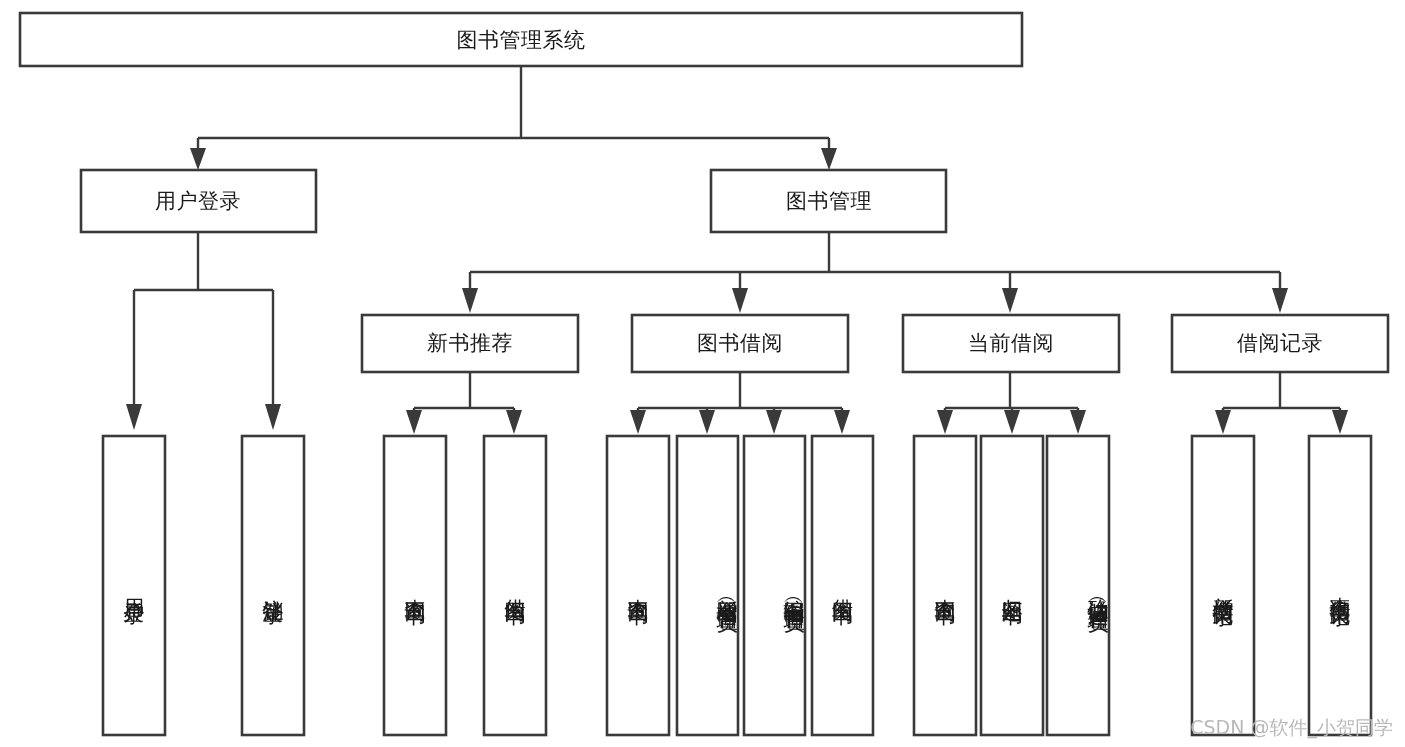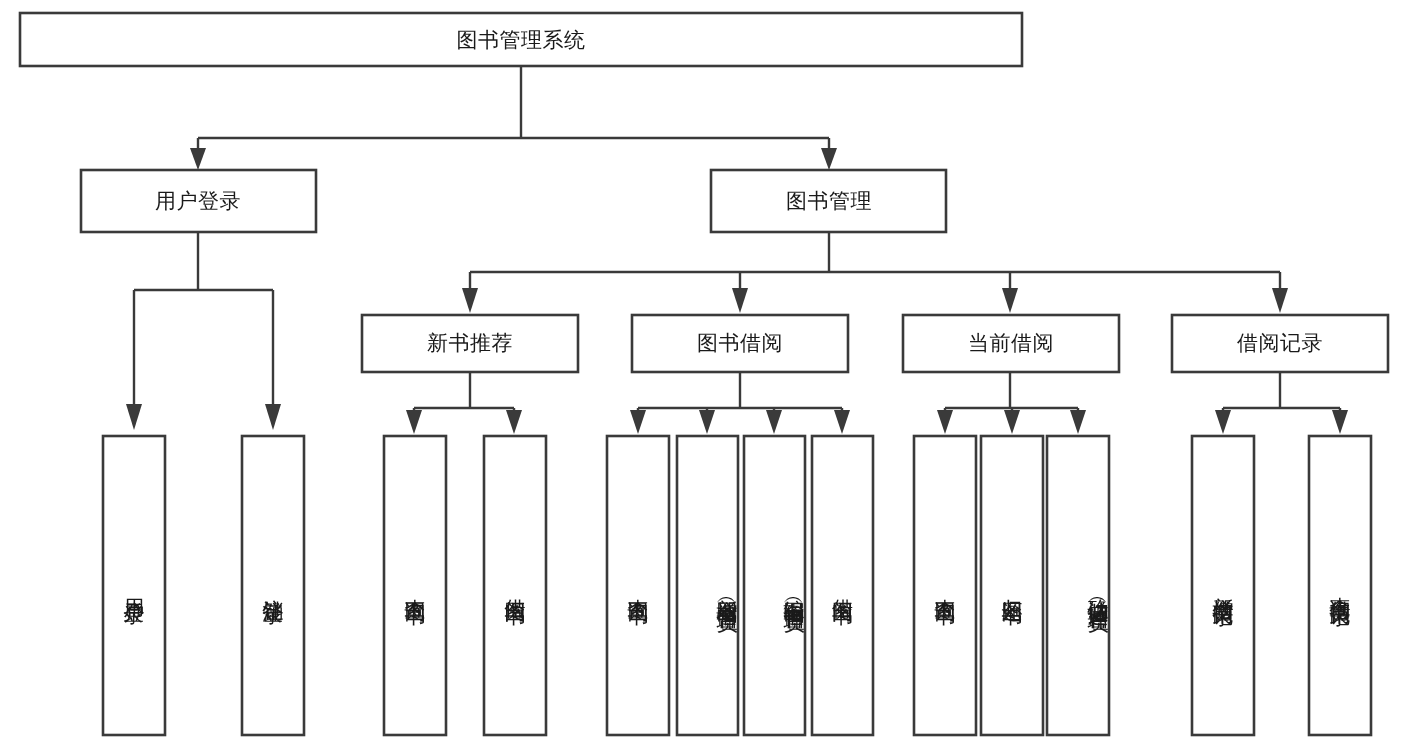--- a/index.html
+++ b/index.html
@@ -218,14 +218,15 @@
   <div class="vert-label" style="left:744px; top:436px; width:61px; height:299px; display:flex; align-items:flex-start; justify-content:center; padding-top:10px; box-sizing:border-box;">编辑图书（管理员）</div>
   <div class="vert-label" style="left:812px; top:436px; width:61px; height:299px; display:flex; align-items:center; justify-content:center;">借阅图书</div>
 
   <div class="vert-label" style="left:914px; top:436px; width:62px; height:299px; display:flex; align-items:center; justify-content:center;">查询图书</div>
   <div class="vert-label" style="left:981px; top:436px; width:62px; height:299px; display:flex; align-items:center; justify-content:center;">归还图书</div>
   <div class="vert-label" style="left:1047px; top:436px; width:62px; height:299px; display:flex; align-items:flex-start; justify-content:center; padding-top:10px; box-sizing:border-box;">确认归还（管理员）</div>
 
   <div class="vert-label" style="left:1192px; top:436px; width:62px; height:299px; display:flex; align-items:center; justify-content:center;">新增借阅记录</div>
   <div class="vert-label" style="left:1309px; top:436px; width:62px; height:299px; display:flex; align-items:center; justify-content:center;">查询借阅记录</div>
 
+  <div class="watermark">CSDN @软件_小贺同学</div>
 
 </div>
 
 </body></html>

